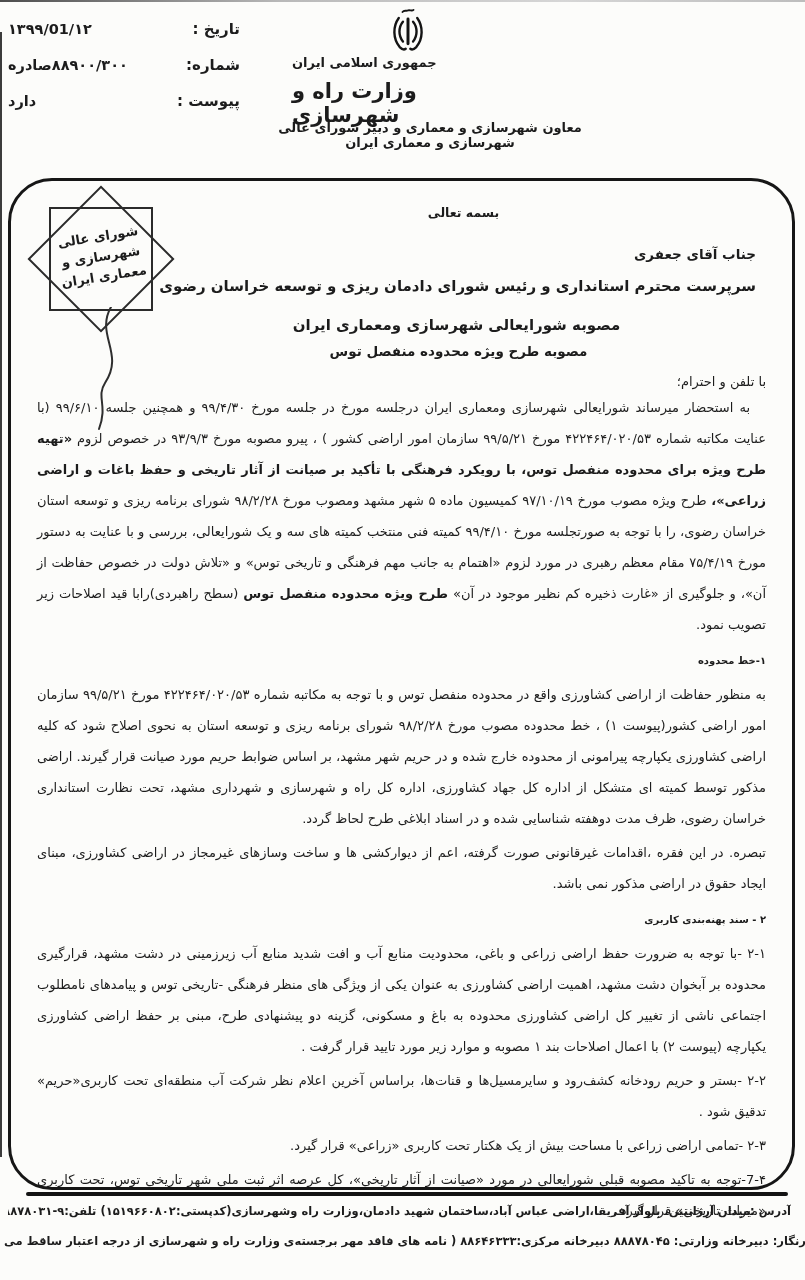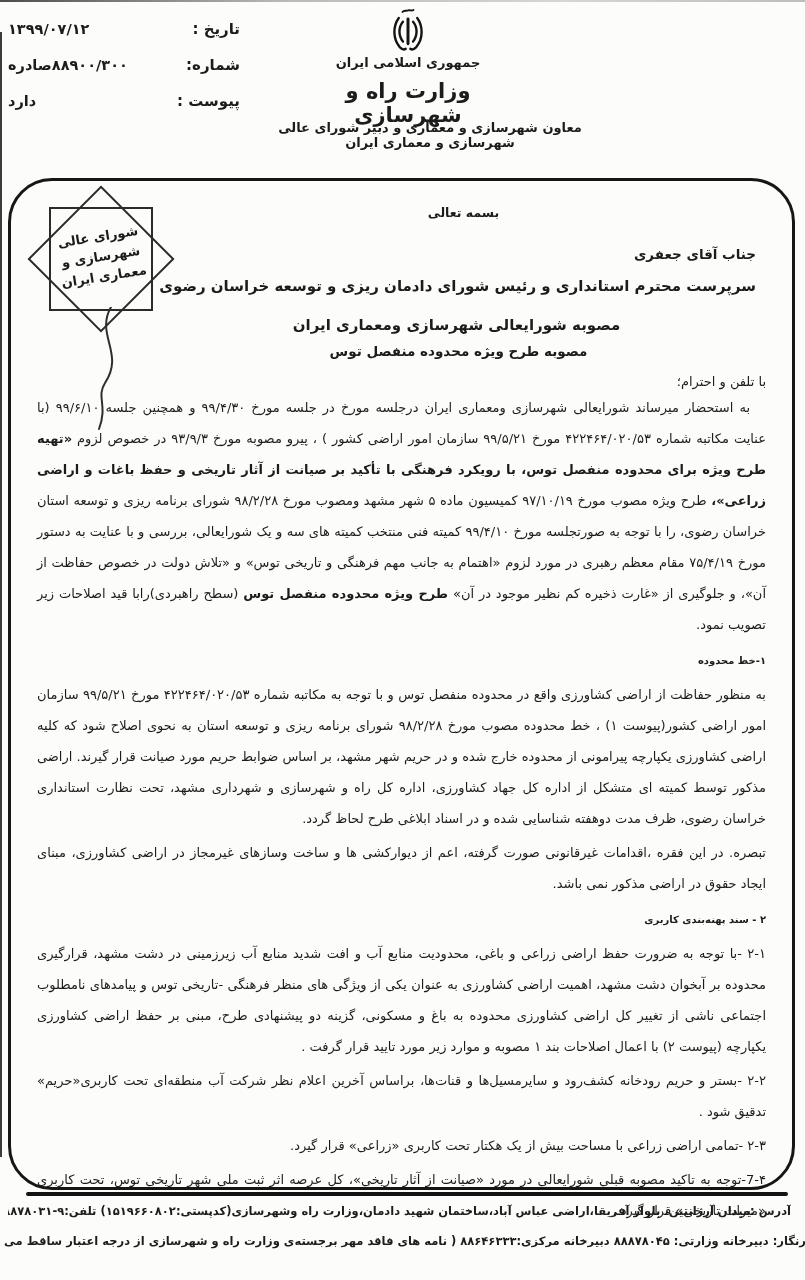--- a/index.html
+++ b/index.html
@@ -10,21 +10,21 @@
             background:linear-gradient(90deg,#4d4d4d,#b9b9b9 35%,#d6d6d6 70%,#bdbdbd);}
   .scan-left{position:absolute;top:32px;left:0;width:2px;height:1125px;background:#3c3c3c;}
   
   .meta{position:absolute;top:20px;left:8px;width:232px;}
   .meta-row{display:flex;justify-content:space-between;align-items:baseline;height:36px;
             font-weight:bold;font-size:15px;}
   .m-label{white-space:nowrap;}
   .m-value{font-size:14.5px;white-space:nowrap;}
   .meta-row.attach .m-value{}
   
-  .center-head{position:absolute;top:6px;left:292px;width:232px;text-align:center;}
+  .center-head{position:absolute;top:6px;left:292px;width:232px;text-align:left;}
   .emblem{display:block;margin:0 auto;}
   .country{font-weight:bold;font-size:13px;margin-top:1px;}
   .ministry{font-weight:bold;font-size:21px;margin-top:9px;letter-spacing:0.5px;}
   .deputy{position:absolute;top:120px;left:252px;width:356px;text-align:center;
           font-weight:bold;font-size:13px;}
   
   .body-box{position:absolute;left:8px;top:178px;width:787px;height:1012px;
             border:3px solid #161616;border-radius:44px;box-sizing:border-box;
             padding:0 26px;}
   .box-underline{position:absolute;top:1192px;left:26px;width:762px;height:4px;
@@ -60,21 +60,21 @@
 </head>
 <body>
 
 <div class="page">
   <div class="scan-top"></div>
   <div class="scan-left"></div>
 
   <div class="meta">
     <div class="meta-row">
       <span class="m-label">تاریخ :</span>
-      <span class="m-value">۱۳۹۹/۰۷/۱۲</span>
+      <span class="m-value">۱۳۹۹/01/۱۲</span>
     </div>
     <div class="meta-row">
       <span class="m-label">شماره:</span>
       <span class="m-value">۸۸۹۰۰/۳۰۰صادره</span>
     </div>
     <div class="meta-row attach">
       <span class="m-label">پیوست :</span>
       <span class="m-value">دارد</span>
     </div>
   </div>

